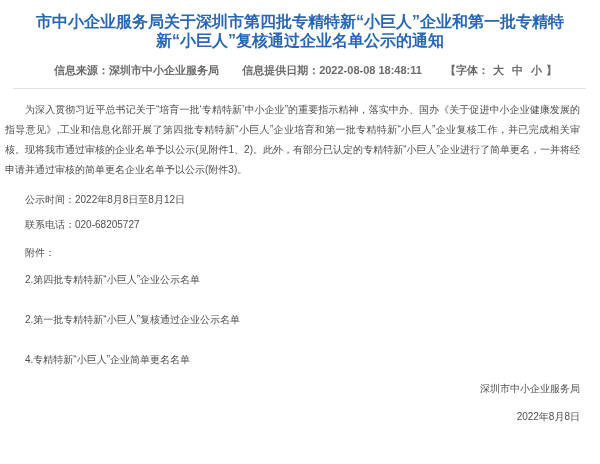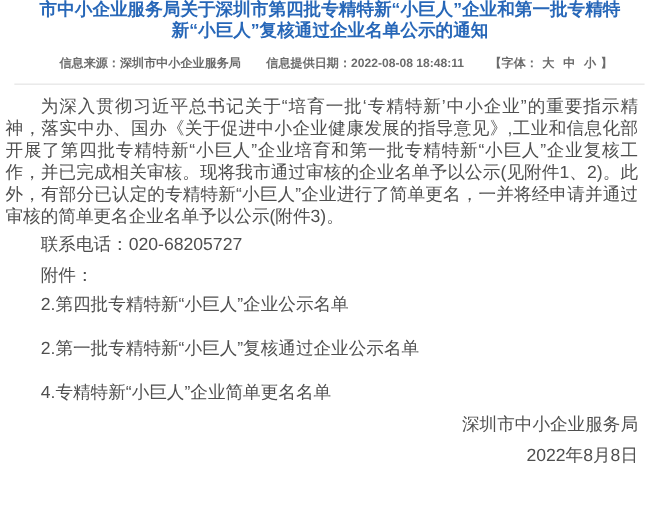--- a/index.html
+++ b/index.html
@@ -10,20 +10,21 @@
   }
   .page {
     position: relative;
     width: 600px;
     height: 464px;
     background: #ffffff;
     overflow: hidden;
   }
   .title {
     margin: 0 auto;
+    padding-top: 12px;
     max-width: 540px;
     text-align: center;
     color: #2767b8;
     font-size: 16px;
     line-height: 19px;
     font-weight: bold;
   }
   .meta {
     margin-top: 13px;
     text-align: center;
@@ -41,21 +42,21 @@
     cursor: pointer;
   }
   .divider {
     border: none;
     border-top: 1px solid #e2e2e2;
     margin: 10px 14px 0 13px;
     height: 0;
   }
   .content {
     padding: 11px 20px 0 5px;
-    font-size: 16px;
+    font-size: 10px;
     line-height: 20px;
     color: #4f4f4f;
   }
   .para { text-indent: 2em; text-align: justify; }
   .line { text-indent: 2em; }
   .pub-period { margin-top: 10px; }
   .phone { margin-top: 5px; }
   .attach-label { margin-top: 8px; }
   .attachment {
     text-indent: 2em;
@@ -81,20 +82,21 @@
     <span class="seg"><span>【字体：</span><span class="font-opt">大</span><span class="font-opt">中</span><span class="font-opt">小</span><span>】</span></span>
   </div>
 
   <hr class="divider">
 
   <div class="content">
 
     <p class="para">为深入贯彻习近平总书记关于“培育一批‘专精特新’中小企业”的重要指示精神，落实中办、国办《关于促进中小企业健康发展的指导意见》,工业和信息化部开展了第四批专精特新“小巨人”企业培育和第一批专精特新“小巨人”企业复核工作，并已完成相关审核。现将我市通过审核的企业名单予以公示(见附件1、2)。此外，有部分已认定的专精特新“小巨人”企业进行了简单更名，一并将经申请并通过审核的简单更名企业名单予以公示(附件3)。</p>
 
 
+    <p class="line pub-period">公示时间：2022年8月8日至8月12日</p>
 
     <p class="line phone">联系电话：020-68205727</p>
 
     <p class="line attach-label">附件：</p>
 
     <p class="attachment">2.第四批专精特新“小巨人”企业公示名单</p>
 
     <p class="attachment">2.第一批专精特新“小巨人”复核通过企业公示名单</p>
 
     <p class="attachment">4.专精特新“小巨人”企业简单更名名单</p>

